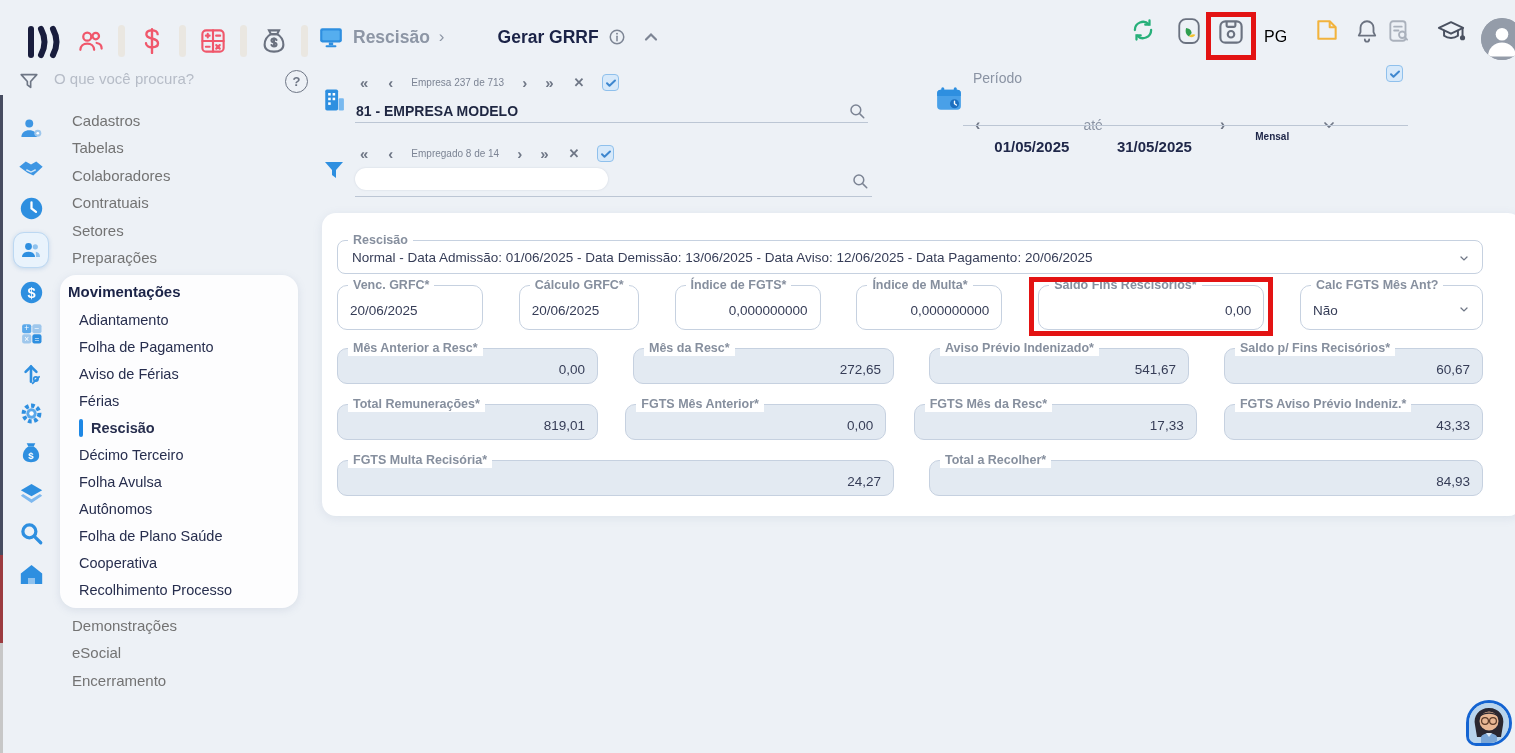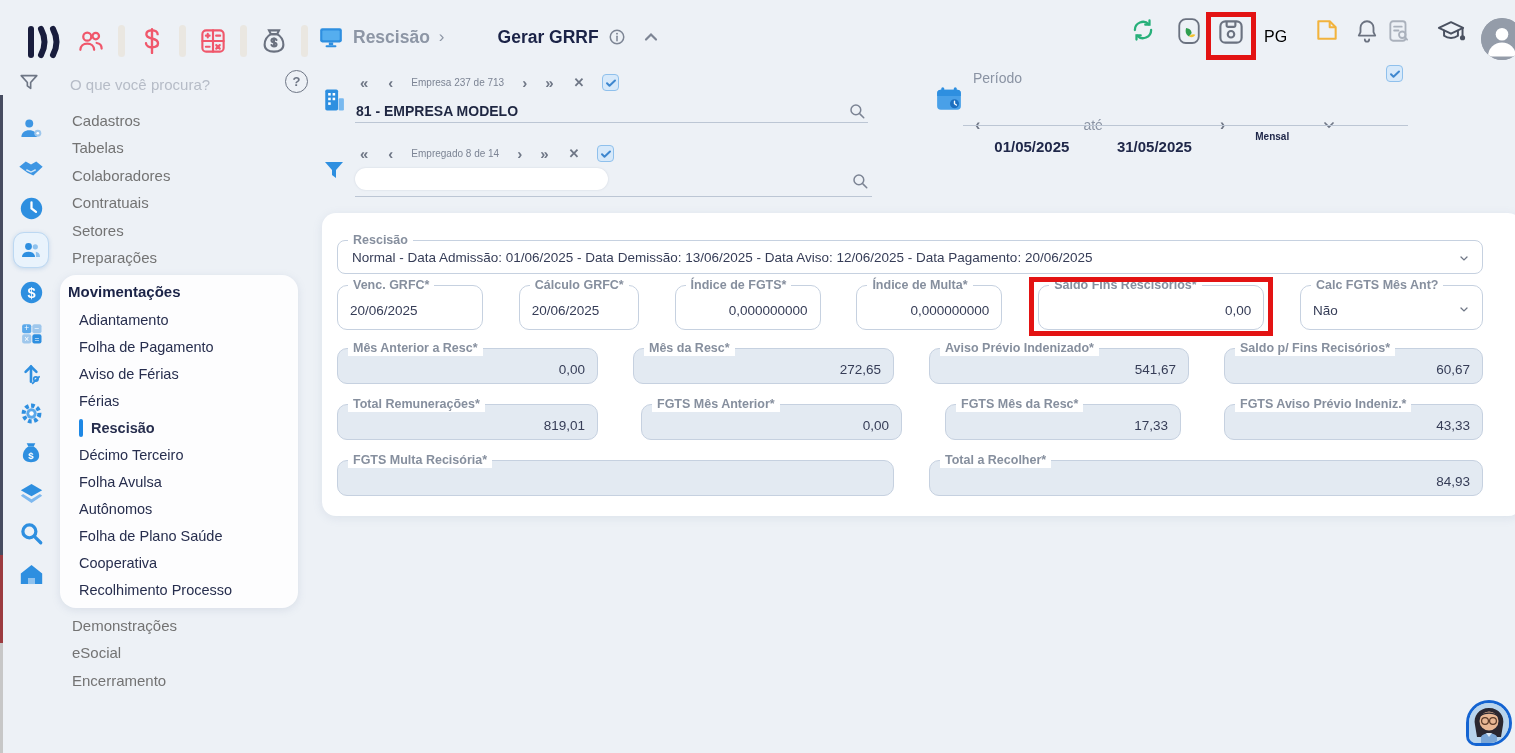--- a/index.html
+++ b/index.html
@@ -17,21 +17,21 @@
   .crumb { left:318px; top:24px; display:flex; align-items:center; gap:9px; }
   .crumb .section { font-size:17.5px; font-weight:700; color:#8d96a5; }
   .crumb .sep2 { font-size:17px; color:#8d96a5; }
   .crumb .page { font-size:17.5px; font-weight:700; color:#1b2347;margin-left:44px; }
   .topright { top:17px; }
 
   
   .annot { position:absolute; border:5px solid #e31313; pointer-events:none; z-index:40; }
 
   
-  .searchrow { left:18px; top:70px; display:flex; align-items:flex-end; gap:30px; width:290px; }
+  .searchrow { left:18px; top:70px; display:flex; align-items:flex-start; gap:14px; width:290px; }
   .searchrow .ph { font-size:15px; color:#b6bcc7; flex:1; }
   .qmark { width:23px; height:23px; border:1.7px solid #6e7685; border-radius:50%; display:flex; align-items:center; justify-content:center; font-size:13px; font-weight:700; color:#6e7685; }
 
   
   .rail { left:13px; width:40px; }
   .rail .ri { position:absolute; left:0; width:36px; height:36px; display:flex; align-items:center; justify-content:center; }
   .rail .active-box { border:1.5px solid #bcd8f2; background:#e9f3fc; border-radius:11px; box-shadow:0 1px 4px rgba(80,140,200,.25); }
   .menu-item { position:absolute; left:72px; font-size:15px; font-weight:400; color:#737373; cursor:pointer; white-space:nowrap; }
   .submenu-card { position:absolute; left:60px; top:275px; width:238px; height:333px; background:#fdfdfe; border-radius:16px; box-shadow:0 2px 8px rgba(120,140,170,.18); }
   .group-title { position:absolute; left:68px; font-size:15px; font-weight:700; color:#1b2347; }
@@ -503,33 +503,34 @@
 
     <div class="row" style="top:191px;height:36px">
       <div class="field gray" style="width:261px;height:36px">
         <span class="flabel">Total Remunerações*</span>
         <span class="fvalue right">819,01</span>
       </div>
       <div class="field gray" style="width:261px;height:36px">
         <span class="flabel">FGTS Mês Anterior*</span>
         <span class="fvalue right">0,00</span>
       </div>
-      <div class="field gray" style="width:236px;height:36px">
+      <div class="field gray" style="width:283px;height:36px">
         <span class="flabel">FGTS Mês da Resc*</span>
         <span class="fvalue right">17,33</span>
       </div>
       <div class="field gray" style="width:259px;height:36px">
         <span class="flabel">FGTS Aviso Prévio Indeniz.*</span>
         <span class="fvalue right">43,33</span>
       </div>
     </div>
 
     <div class="row" style="top:247px;height:36px">
       <div class="field gray" style="width:557px;height:36px">
         <span class="flabel">FGTS Multa Recisória*</span>
+        <span class="fvalue right">24,27</span>
       </div>
       <div class="field gray" style="width:554px;height:36px">
         <span class="flabel">Total a Recolher*</span>
         <span class="fvalue right">84,93</span>
       </div>
     </div>
   </div>
 
   <div class="abs chatbot">
     <svg viewBox="0 0 40 40" width="40" height="40">

